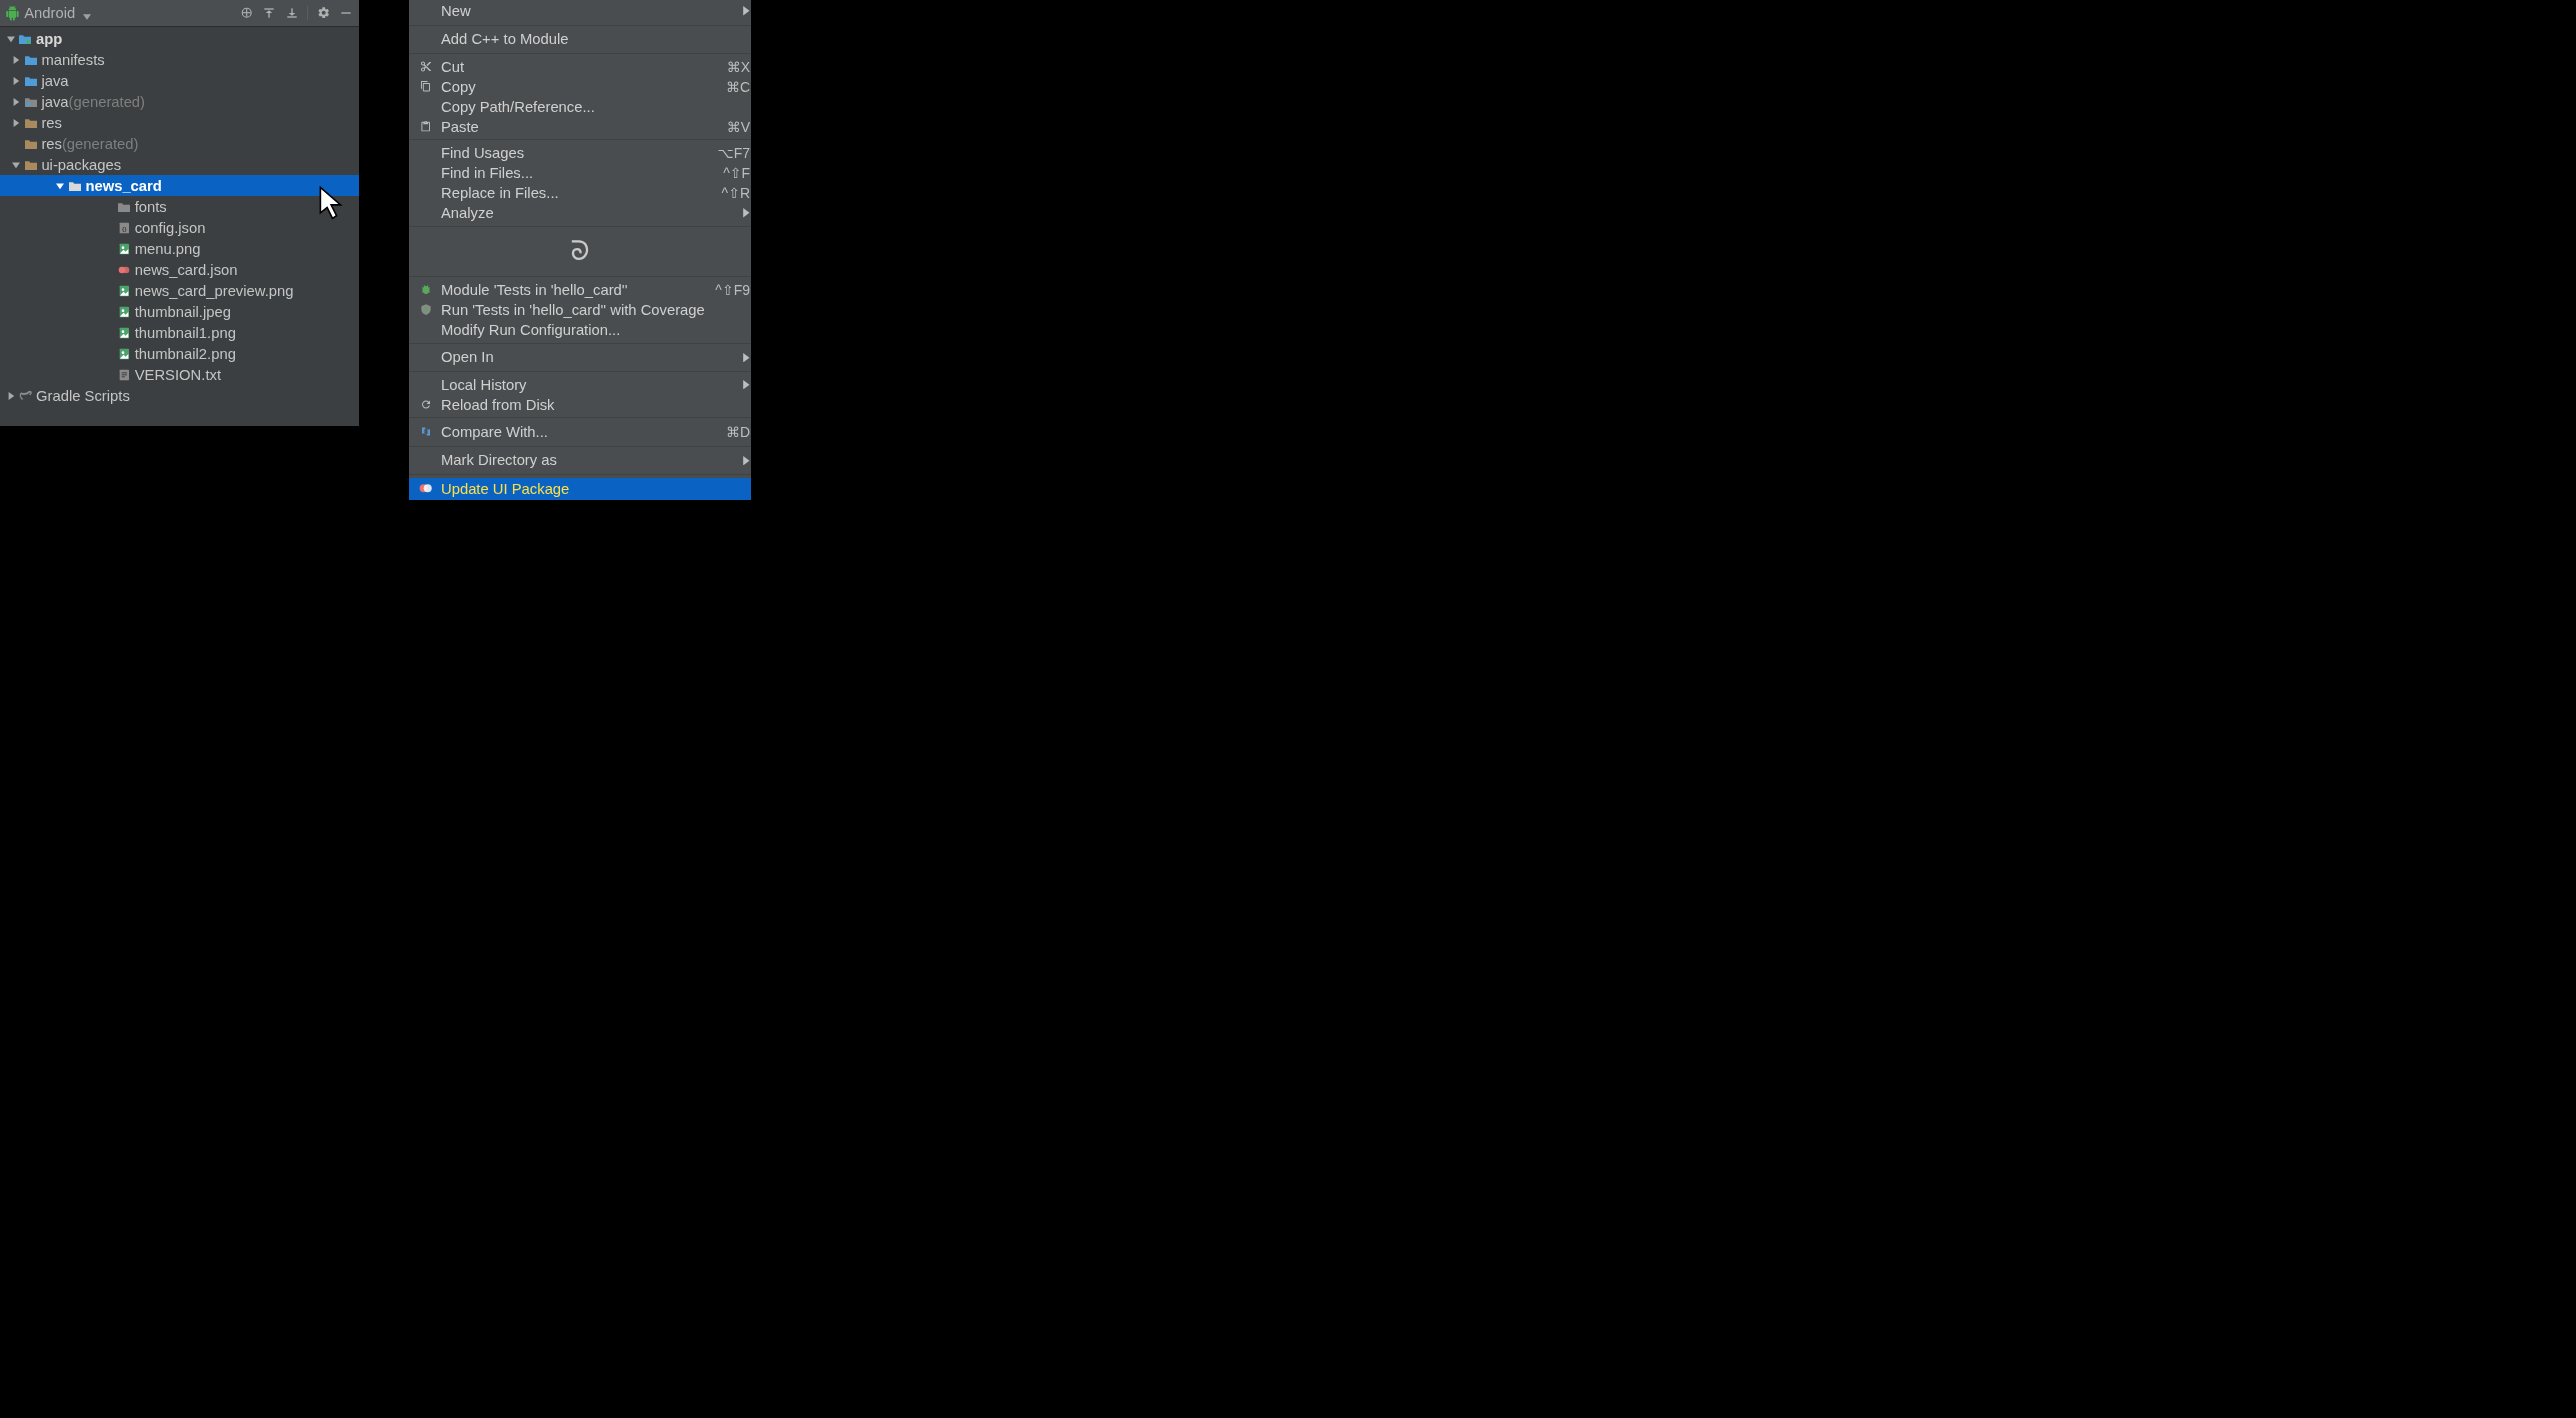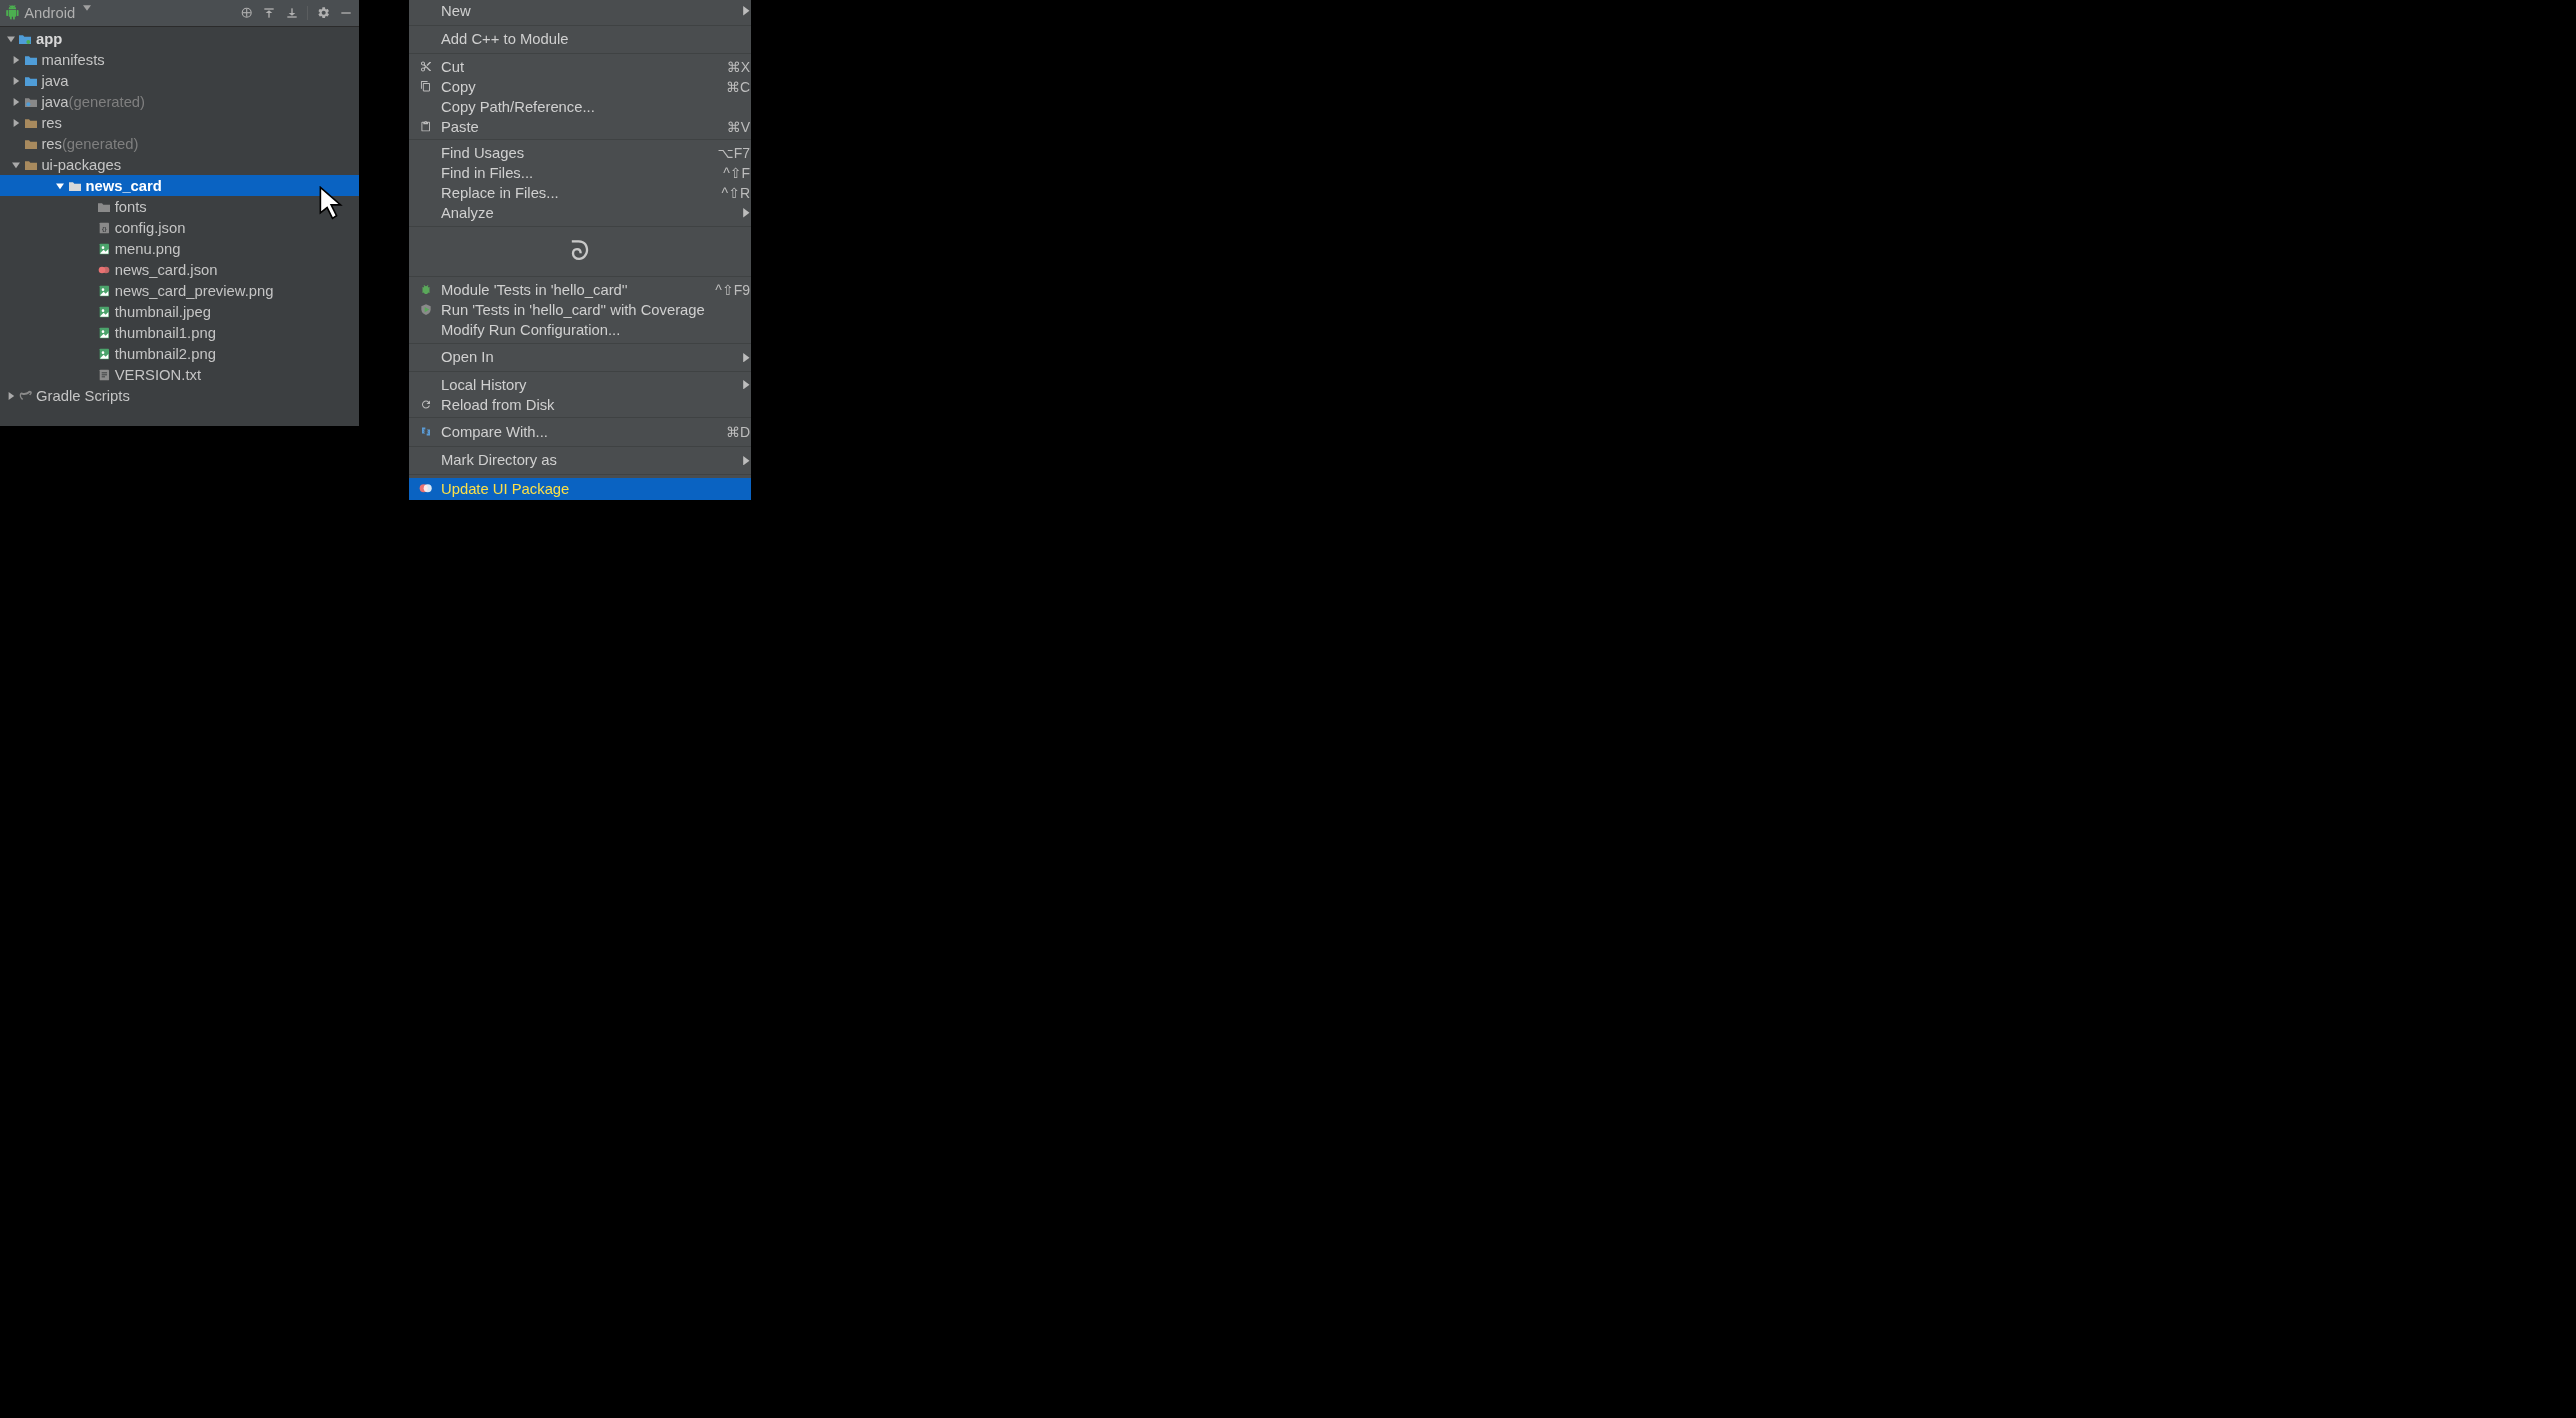--- a/index.html
+++ b/index.html
@@ -1,39 +1,39 @@
 <!DOCTYPE html>
 <html style="font-size:10.7px"><head>
   <meta charset="utf-8">
   <style>
     * { margin: 0; padding: 0; box-sizing: border-box; user-select: none; }
     body { font-family: -apple-system, BlinkMacSystemFont, "Segoe UI", sans-serif; background:#000; width:2576px; height:1418px; overflow:hidden; position:relative; }
     
     .project-panel { position:absolute; left:0; top:0; width:359px; height:426px; background:#3C3F41; color:#bbbbbb; }
     
     .panel-header { height:27px; background:#4A4E51; display:flex; align-items:center; padding:0 5.4px; border-bottom:0.7px solid #2b2b2b; }
-    .panel-header .left { display:flex; align-items:flex-start; gap:4px; }
+    .panel-header .left { display:flex; align-items:flex-end; gap:4px; }
     .panel-header .title { color:#b0b0b0; font-size:14.8px; font-weight:400; }
     .panel-header .dd-arrow { margin-left:4px; }
     .panel-header .right { margin-left:auto; display:flex; align-items:center; gap:8px; }
     .hdr-icon { width:14.8px; height:14.8px; display:flex; align-items:center; justify-content:center; }
     
     .tree { padding-top:1.3px; }
     .row { height:21px; display:flex; align-items:center; font-size:14.8px; color:#c5c5c5; white-space:nowrap; }
     .row .arrow { width:10.7px; text-align:center; color:#a0a0a0; font-size:9.4px; }
     .row .icon { width:16px; display:flex; justify-content:center; align-items:center; margin-right:2.7px; }
     .row.selected { background:#0A63C2; color:#ffffff; }
     .row .bold { font-weight:600; color:#d8d8d8; }
     .row.selected .bold { color:#ffffff; }
     .dim { color:#7f7f7f; }
     
     .ind0 { padding-left:6.7px; }
     .ind1 { padding-left:12px; }
     .ind2 { padding-left:56px; }
-    .ind4 { padding-left:60px;margin-left:36px; }
+    .ind4 { padding-left:116px; }
     
     .cursor-arrow { position:absolute; left:319px; top:186px; pointer-events:none; }
     
     .ctx { position:absolute; left:409px; top:0; width:342px; background:#4A4D4F; color:#d0d0d0; font-size:14.8px; box-shadow:0 2.7px 13.4px rgba(0,0,0,0.6); }
     .ctx-row { height:20px; display:flex; align-items:center; padding-left:32px; padding-right:1px; position:relative; }
     .ctx-row.tall { height:22px; }
     .ctx-row .lbl { flex: 1 1 auto; white-space:nowrap; overflow:hidden; }
     .ctx-row .sc { color:#bdbdbd; font-size:14px; }
     .ctx-row .sub { color:#bdbdbd; font-size:10.7px; margin-left:auto; }
     .ctx-row.sel { background:#0A63C2; color:#fde047; }

